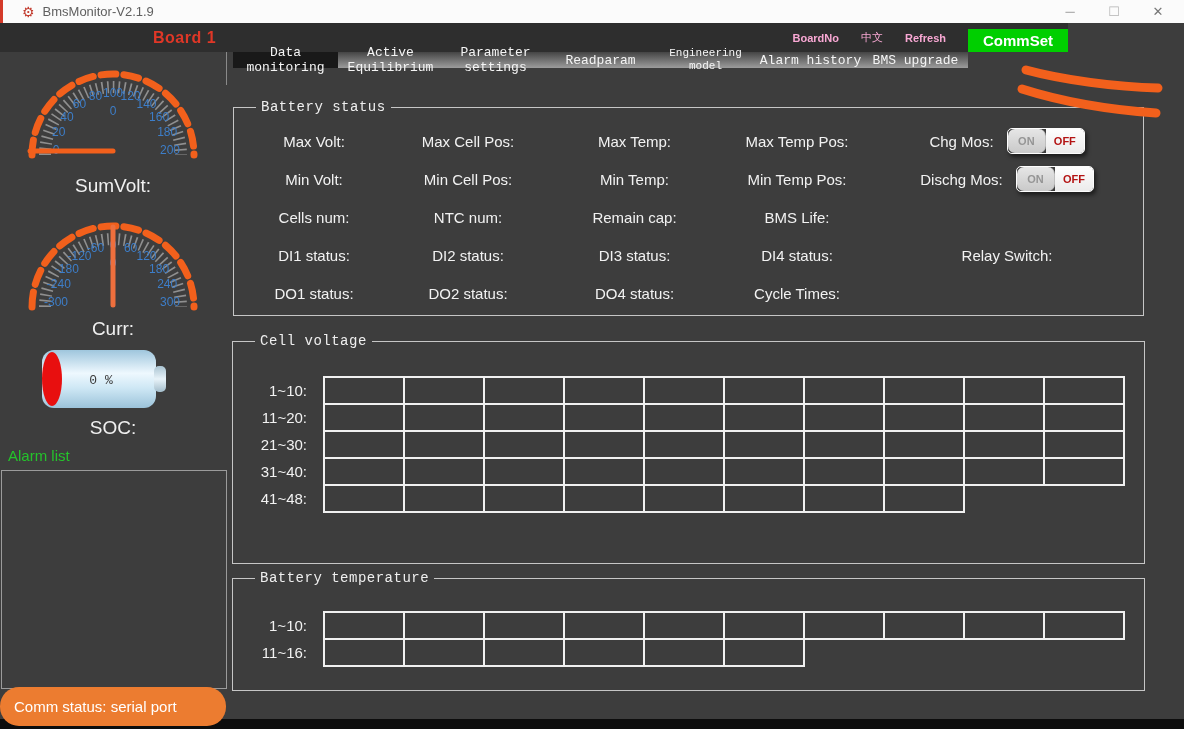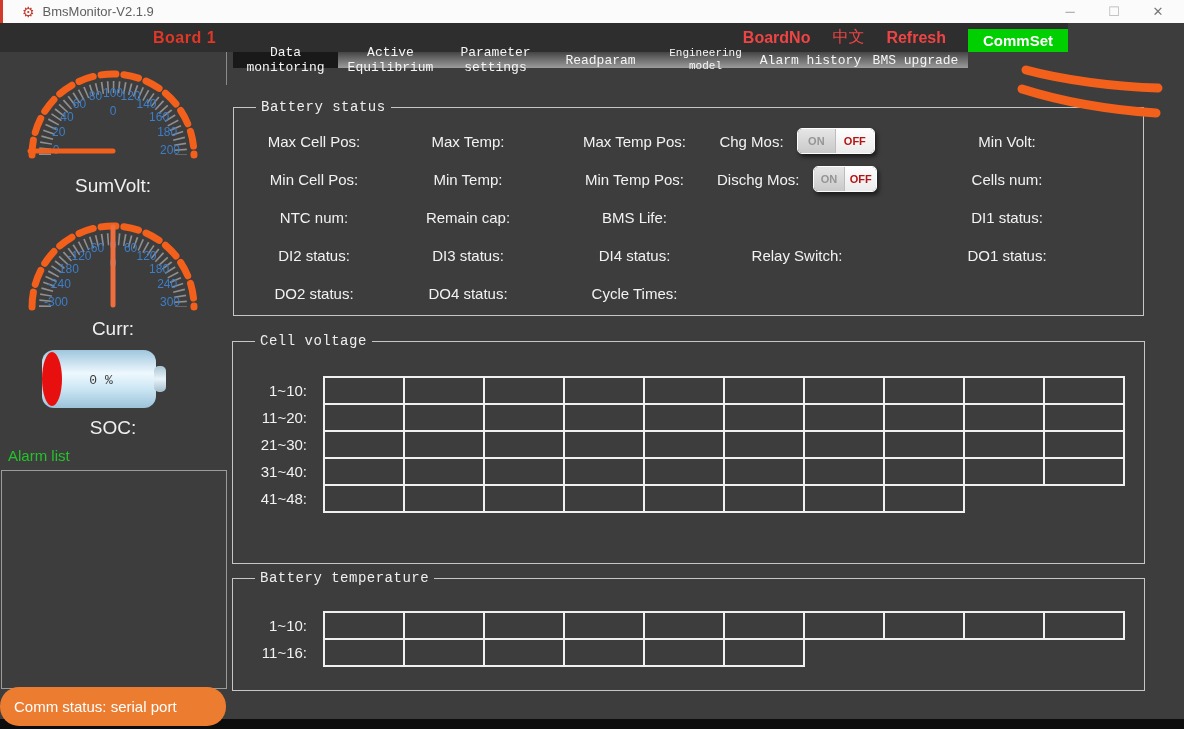--- a/index.html
+++ b/index.html
@@ -15,21 +15,21 @@
   .winbtns{margin-left:auto;display:flex;align-items:center;height:100%;}
   .winbtns span{width:44px;text-align:center;font-size:13px;cursor:default;}
   .btn-min{color:#9a9a9a;}
   .btn-max{color:#b5b5b5;font-size:12px;}
   .btn-close{color:#777;margin-right:4px;}
 
   
   .topbar{left:0;top:23px;width:1068px;height:29px;background:#2e2e2e;display:flex;align-items:center;}
   .board-label{margin-left:153px;color:#e03727;font-size:16px;font-weight:bold;letter-spacing:.5px;}
   .topbar-right{margin-left:auto;display:flex;align-items:center;height:100%;}
-  .tb-btn{color:#ef4444;font-size:16px;margin-right:22px;cursor:default;}
+  .tb-btn{color:#f9a8d4;font-size:11px;margin-right:22px;cursor:default;}
   .tb-bold{font-weight:bold;}
   .commset{height:23px;align-self:flex-end;padding:0 15px;display:flex;align-items:center;
            color:#fff;font-weight:bold;font-size:15px;}
 
   
   .tabbar{left:233px;top:52px;width:735px;height:16px;display:flex;
           background:linear-gradient(#454545,#9c9c9c);
           font-family:"Liberation Mono",monospace;}
   .tab{flex:1;display:flex;flex-direction:column;align-items:center;justify-content:center;
        color:#f5f5f5;font-size:13px;line-height:15px;text-align:center;cursor:default;}
@@ -49,21 +49,21 @@
   .bs-grid{position:absolute;left:10px;top:14px;right:6px;display:grid;
            grid-template-columns:140px 168px 165px 160px auto;grid-auto-rows:38px;}
   .bs-cell{display:flex;align-items:center;justify-content:center;gap:13px;}
   .field-label{color:#f2f2f2;font-size:15px;white-space:nowrap;}
 
   
   .toggle{width:76px;height:24px;border-radius:5px;display:flex;overflow:hidden;
           border:1px solid #fdfdfd;box-shadow:2px 3px 4px rgba(0,0,0,.55);
           font-size:11px;font-weight:bold;cursor:default;}
   .tg-on{flex:1;display:flex;align-items:center;justify-content:center;color:#959595;
-         background:linear-gradient(#e6e6e6,#c9c9c9);border-right:1px solid #bdbdbd;}
+         background:linear-gradient(#e6e6e6,#c9c9c9);border-right:1px solid #bdbdbd;border-radius:7px;}
   .tg-off{flex:1;display:flex;align-items:center;justify-content:center;color:#b41414;
           background:linear-gradient(#fefefe,#ebebeb);}
 
   
   .cv-rows{position:absolute;left:0;top:0;}
   #cell-voltage-rows{left:14px;top:34px;}
   #battery-temp-rows{left:14px;top:32px;}
   .cv-row{display:flex;align-items:center;}
   .cv-row + .cv-row{margin-top:-2px;}
   .cv-label{width:60px;text-align:right;margin-right:16px;color:#f2f2f2;font-size:15px;}
@@ -204,20 +204,23 @@
 
 <div class="abs bottom-strip"></div>
 <div class="abs comm-bar">
   <span>Comm status: serial port</span>
 </div>
 
 <div class="groupbox" id="battery-status-box">
   <span class="legend">Battery status</span>
   <div class="bs-grid" id="battery-status-grid">
       <div class="bs-cell">
+        <span class="field-label">Max Volt:</span>
+      </div>
+      <div class="bs-cell">
         <span class="field-label">Max Cell Pos:</span>
       </div>
       <div class="bs-cell">
         <span class="field-label">Max Temp:</span>
       </div>
       <div class="bs-cell">
         <span class="field-label">Max Temp Pos:</span>
       </div>
       <div class="bs-cell">
         <span class="field-label">Chg Mos:</span>

